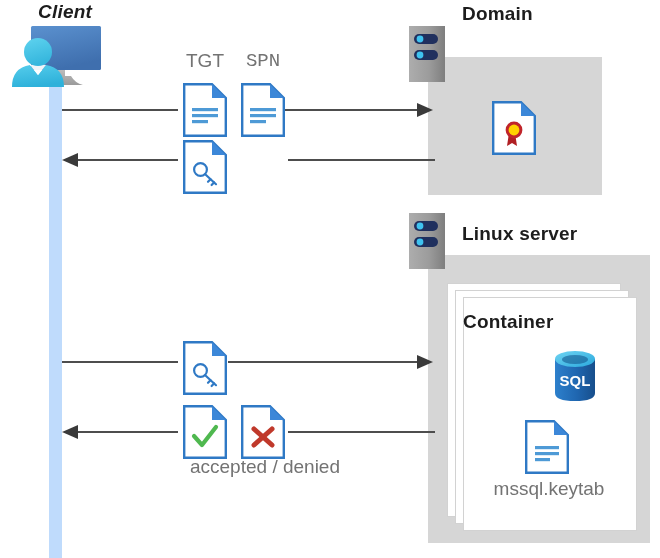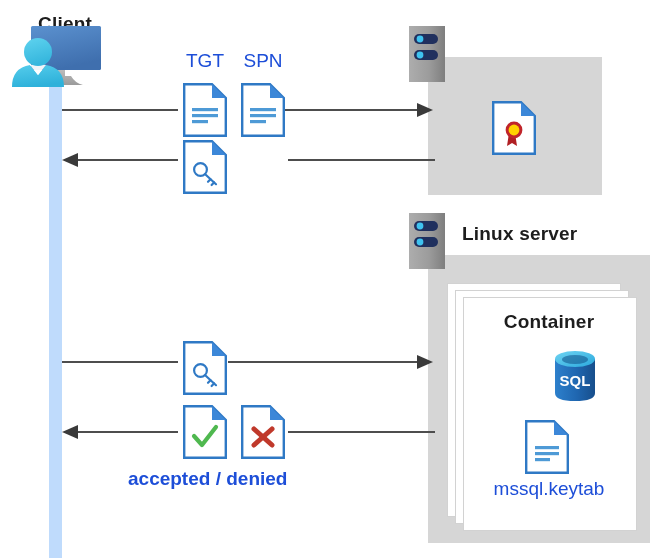--- a/index.html
+++ b/index.html
@@ -3,32 +3,32 @@
 <meta charset="utf-8">
 <style>
   html,body{margin:0;padding:0;background:#ffffff;}
   body{
     width:660px;height:558px;position:relative;overflow:hidden;
     font-family:"Liberation Sans","DejaVu Sans",sans-serif;
     color:#1a1a1a;
   }
   .abs{position:absolute;}
   .ttl{font-weight:bold;font-size:19px;color:#1d1d1d;letter-spacing:.2px;line-height:24px;}
-  .lbl{font-size:19px;color:#1d4ed8;}
+  .lbl{font-size:19px;color:#737373;}
   .panel{background:#d6d6d6;}
   .lifeline{background:#bfdbfc;}
   .card{background:#ffffff;border:1px solid #d2d2d2;box-shadow:0 0 0 0 rgba(0,0,0,0);}
   svg{display:block;overflow:visible;}
 </style>
 </head>
 <body>
 
 <div class="abs lifeline" style="left:49px;top:60px;width:13px;height:498px;"></div>
 
-<div class="abs ttl" style="left:38px;top:12px;width:160px;">Client</div>
+<div class="abs ttl" style="left:38px;top:0px;width:160px;font-style:italic;">Client</div>
 
 <div class="abs" style="left:8px;top:22px;width:102px;height:70px;">
   <svg width="102" height="70" viewBox="0 0 102 70">
     <defs>
       <linearGradient id="gMon" x1="0" y1="0" x2="0.35" y2="1">
         <stop offset="0%" stop-color="#5b91cf"></stop>
           <stop offset="100%" stop-color="#3f6fae"></stop>
       </linearGradient>
       <linearGradient id="gStand" x1="0" y1="0" x2="0" y2="1">
         <stop offset="0%" stop-color="#c9c9c9"></stop>
@@ -69,20 +69,21 @@
     </defs>
     <rect x="0" y="0" width="36" height="56" fill="url(#gSrv1)"></rect>
     <rect x="5" y="8" width="24" height="10" rx="5" fill="#20305e"></rect>
     <circle cx="11" cy="13" r="3.4" fill="#3fc3f0"></circle>
     <rect x="5" y="24" width="24" height="10" rx="5" fill="#20305e"></rect>
     <circle cx="11" cy="29" r="3.4" fill="#3fc3f0"></circle>
   </svg>
 </div>
 
 <div class="abs ttl" style="left:462px;top:2px;width:170px;">
+  <div>Domain</div>
 </div>
 
 <div class="abs" style="left:492px;top:101px;width:44px;height:54px;">
   <svg width="44" height="54" viewBox="0 0 44 54">
     <path d="M1.2 1.2 H29 L42.8 15 V52.8 H1.2 Z" fill="#ffffff" stroke="#2f79c5" stroke-width="2.4"></path>
     <path d="M29 1.2 L42.8 15 H29 Z" fill="#3c87d8"></path>
 
     <path d="M17 32 l-2 13 l5 -3 l5 3 l-2 -13 z" fill="#b01f24"></path>
     <circle cx="22" cy="29" r="8.4" fill="#c0242a"></circle>
     <circle cx="22" cy="29" r="5.4" fill="#ffd200"></circle>
@@ -100,21 +101,21 @@
     <circle cx="11" cy="29" r="3.4" fill="#3fc3f0"></circle>
   </svg>
 </div>
 
 <div class="abs ttl" style="left:462px;top:222px;width:200px;">Linux server</div>
 
 <div class="abs card" style="left:447px;top:283px;width:172px;height:232px;"></div>
 <div class="abs card" style="left:455px;top:290px;width:172px;height:232px;"></div>
 <div class="abs card" style="left:463px;top:297px;width:172px;height:232px;"></div>
 
-<div class="abs ttl" style="left:463px;top:310px;width:172px;text-align:center;">Container</div>
+<div class="abs ttl" style="left:463px;top:310px;width:172px;">Container</div>
 
 <div class="abs" style="left:550px;top:350px;width:50px;height:52px;">
   <svg width="50" height="52" viewBox="0 0 50 52">
     <defs>
       <linearGradient id="gSql" x1="0" y1="0" x2="1" y2="0">
         <stop offset="0%" stop-color="#2d80cc"></stop>
           <stop offset="55%" stop-color="#1f66b0"></stop>
           <stop offset="100%" stop-color="#174e8b"></stop>
       </linearGradient>
       <linearGradient id="gSqlTop" x1="0" y1="0" x2="1" y2="1">
@@ -143,21 +144,21 @@
 
 <div class="abs" style="left:60px;top:98px;width:375px;height:24px;">
   <svg width="375" height="24" viewBox="0 0 375 24">
     <line x1="2" y1="12" x2="118" y2="12" stroke="#4d4d4d" stroke-width="1.8"></line>
     <line x1="225" y1="12" x2="360" y2="12" stroke="#4d4d4d" stroke-width="1.8"></line>
     <path d="M373 12 L357 5 L357 19 Z" fill="#3a3a3a"></path>
   </svg>
 </div>
 
 <div class="abs lbl" style="left:182px;top:50px;width:46px;text-align:center;">TGT</div>
-<div class="abs lbl" style="left:240px;top:50px;width:46px;text-align:center;">SPN</div>
+<div class="abs lbl" style="left:240px;top:50px;width:46px;text-align:center;font-family:Liberation Mono, monospace;">SPN</div>
 
 <div class="abs" style="left:183px;top:83px;width:44px;height:54px;">
   <svg width="44" height="54" viewBox="0 0 44 54">
     <path d="M1.2 1.2 H29 L42.8 15 V52.8 H1.2 Z" fill="#ffffff" stroke="#2f79c5" stroke-width="2.4"></path>
     <path d="M29 1.2 L42.8 15 H29 Z" fill="#3c87d8"></path>
     <rect x="9" y="25" width="26" height="3.2" fill="#4e9ad6"></rect>
     <rect x="9" y="31" width="26" height="3.2" fill="#4e9ad6"></rect>
     <rect x="9" y="37" width="16" height="3.2" fill="#4e9ad6"></rect>
   </svg>
 </div>
@@ -234,13 +235,13 @@
   <svg width="44" height="54" viewBox="0 0 44 54">
     <path d="M1.2 1.2 H29 L42.8 15 V52.8 H1.2 Z" fill="#ffffff" stroke="#2f79c5" stroke-width="2.4"></path>
     <path d="M29 1.2 L42.8 15 H29 Z" fill="#3c87d8"></path>
     <g stroke="#c0392b" stroke-width="5" stroke-linecap="round">
       <path d="M13 24 L31 40"></path>
       <path d="M31 24 L13 40"></path>
     </g>
   </svg>
 </div>
 
-<div class="abs lbl" style="left:128px;top:468px;width:212px;text-align:left;font-weight:bold;">accepted / denied</div>
+<div class="abs lbl" style="left:128px;top:456px;width:212px;text-align:right;">accepted / denied</div>
 
 </body></html>

